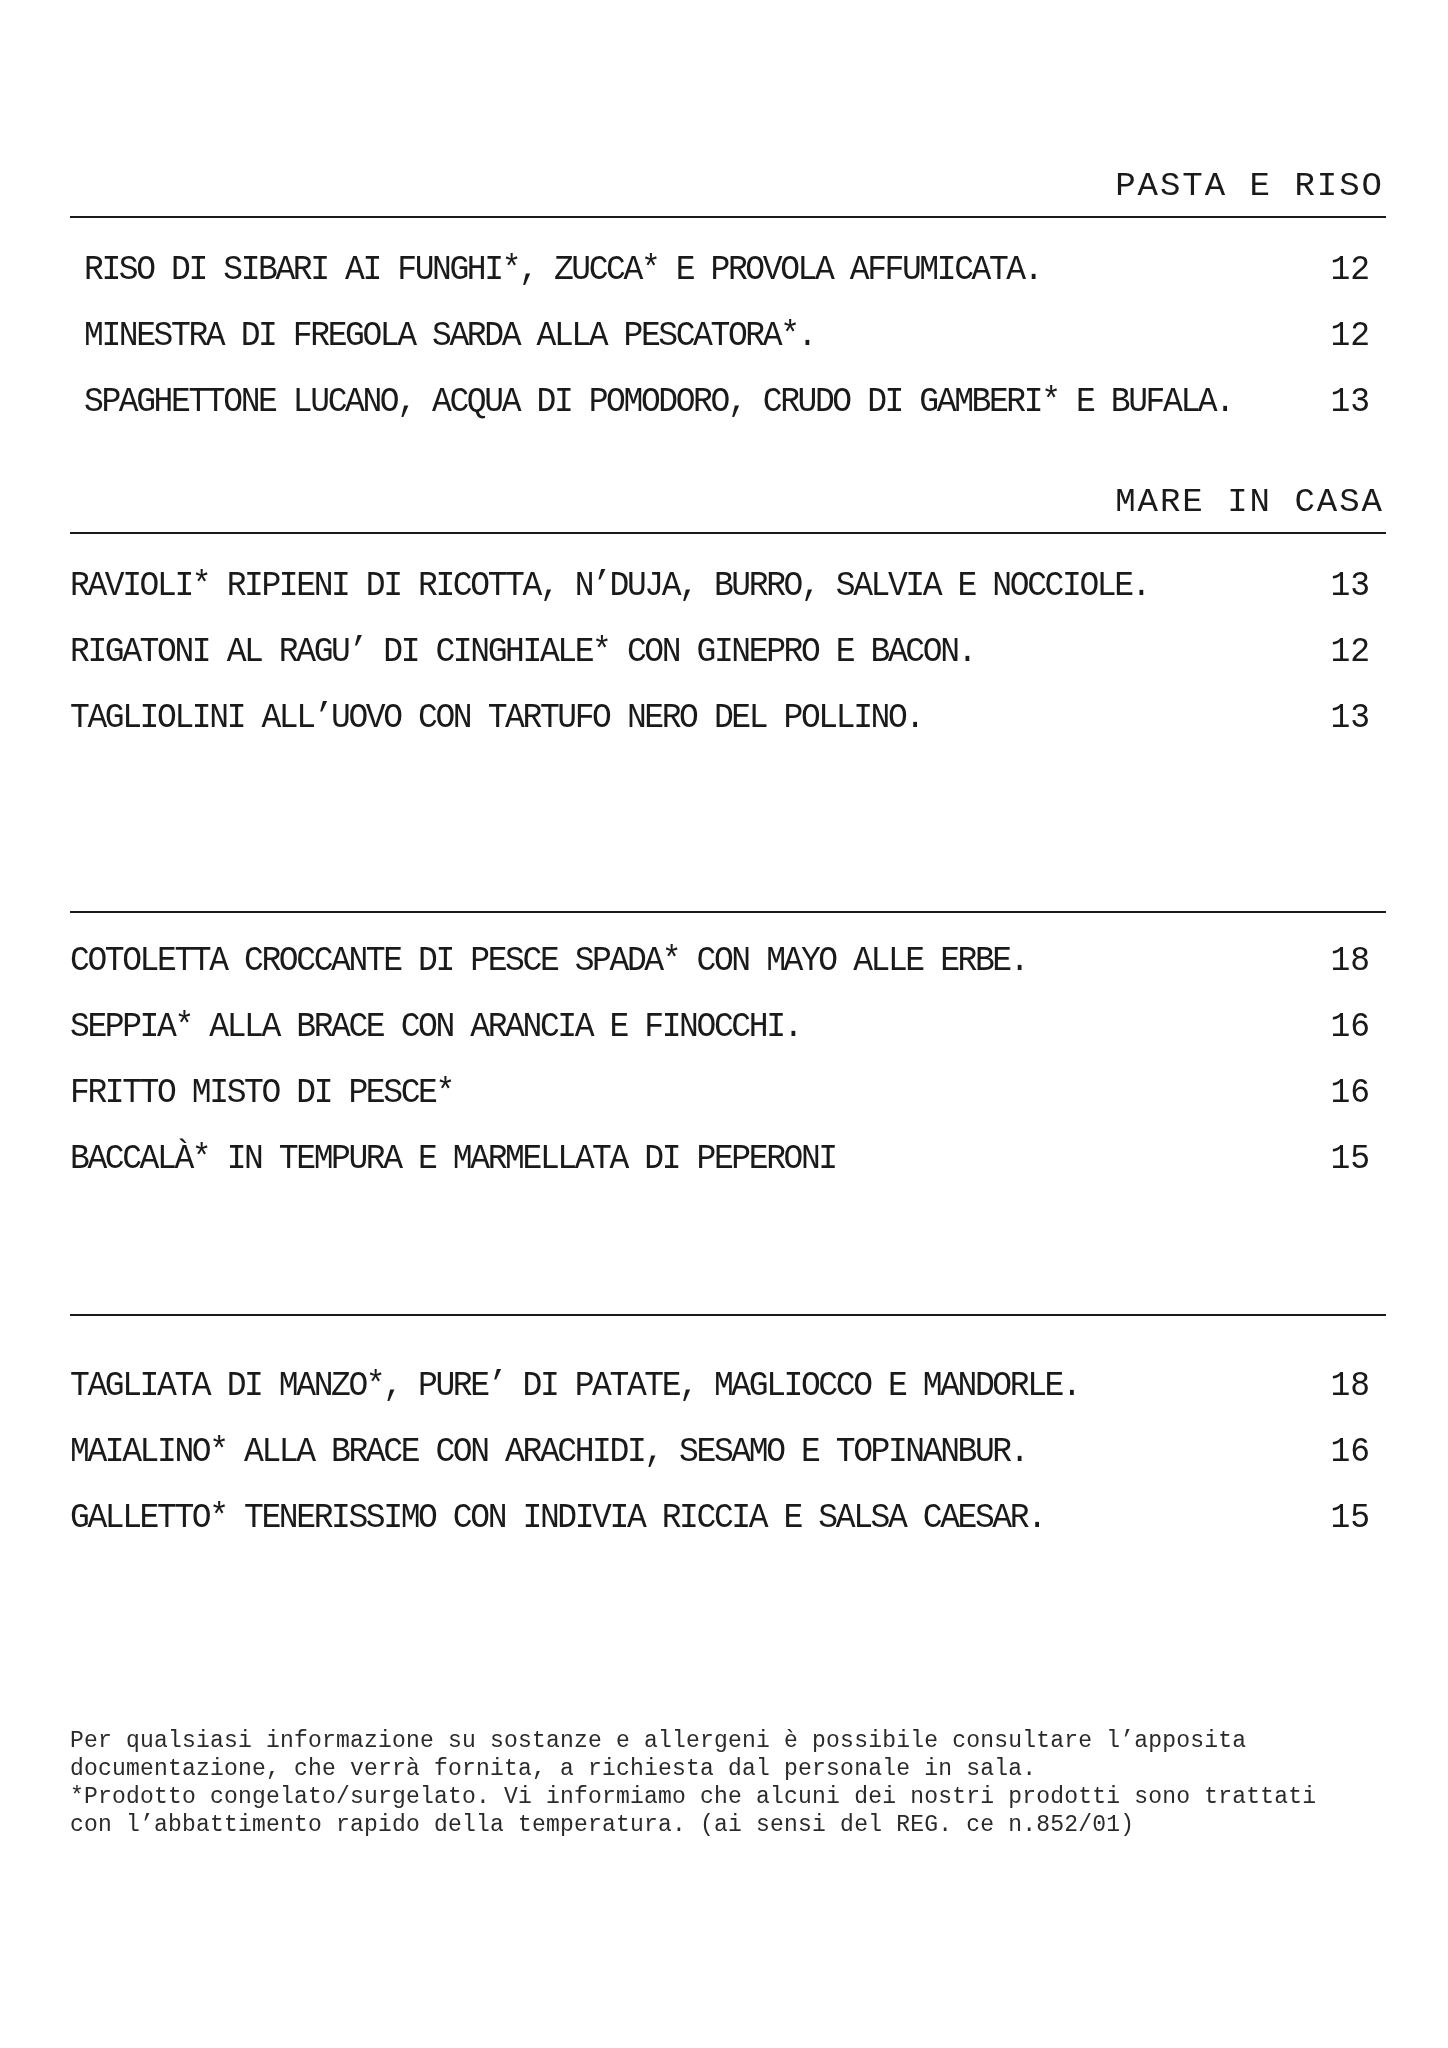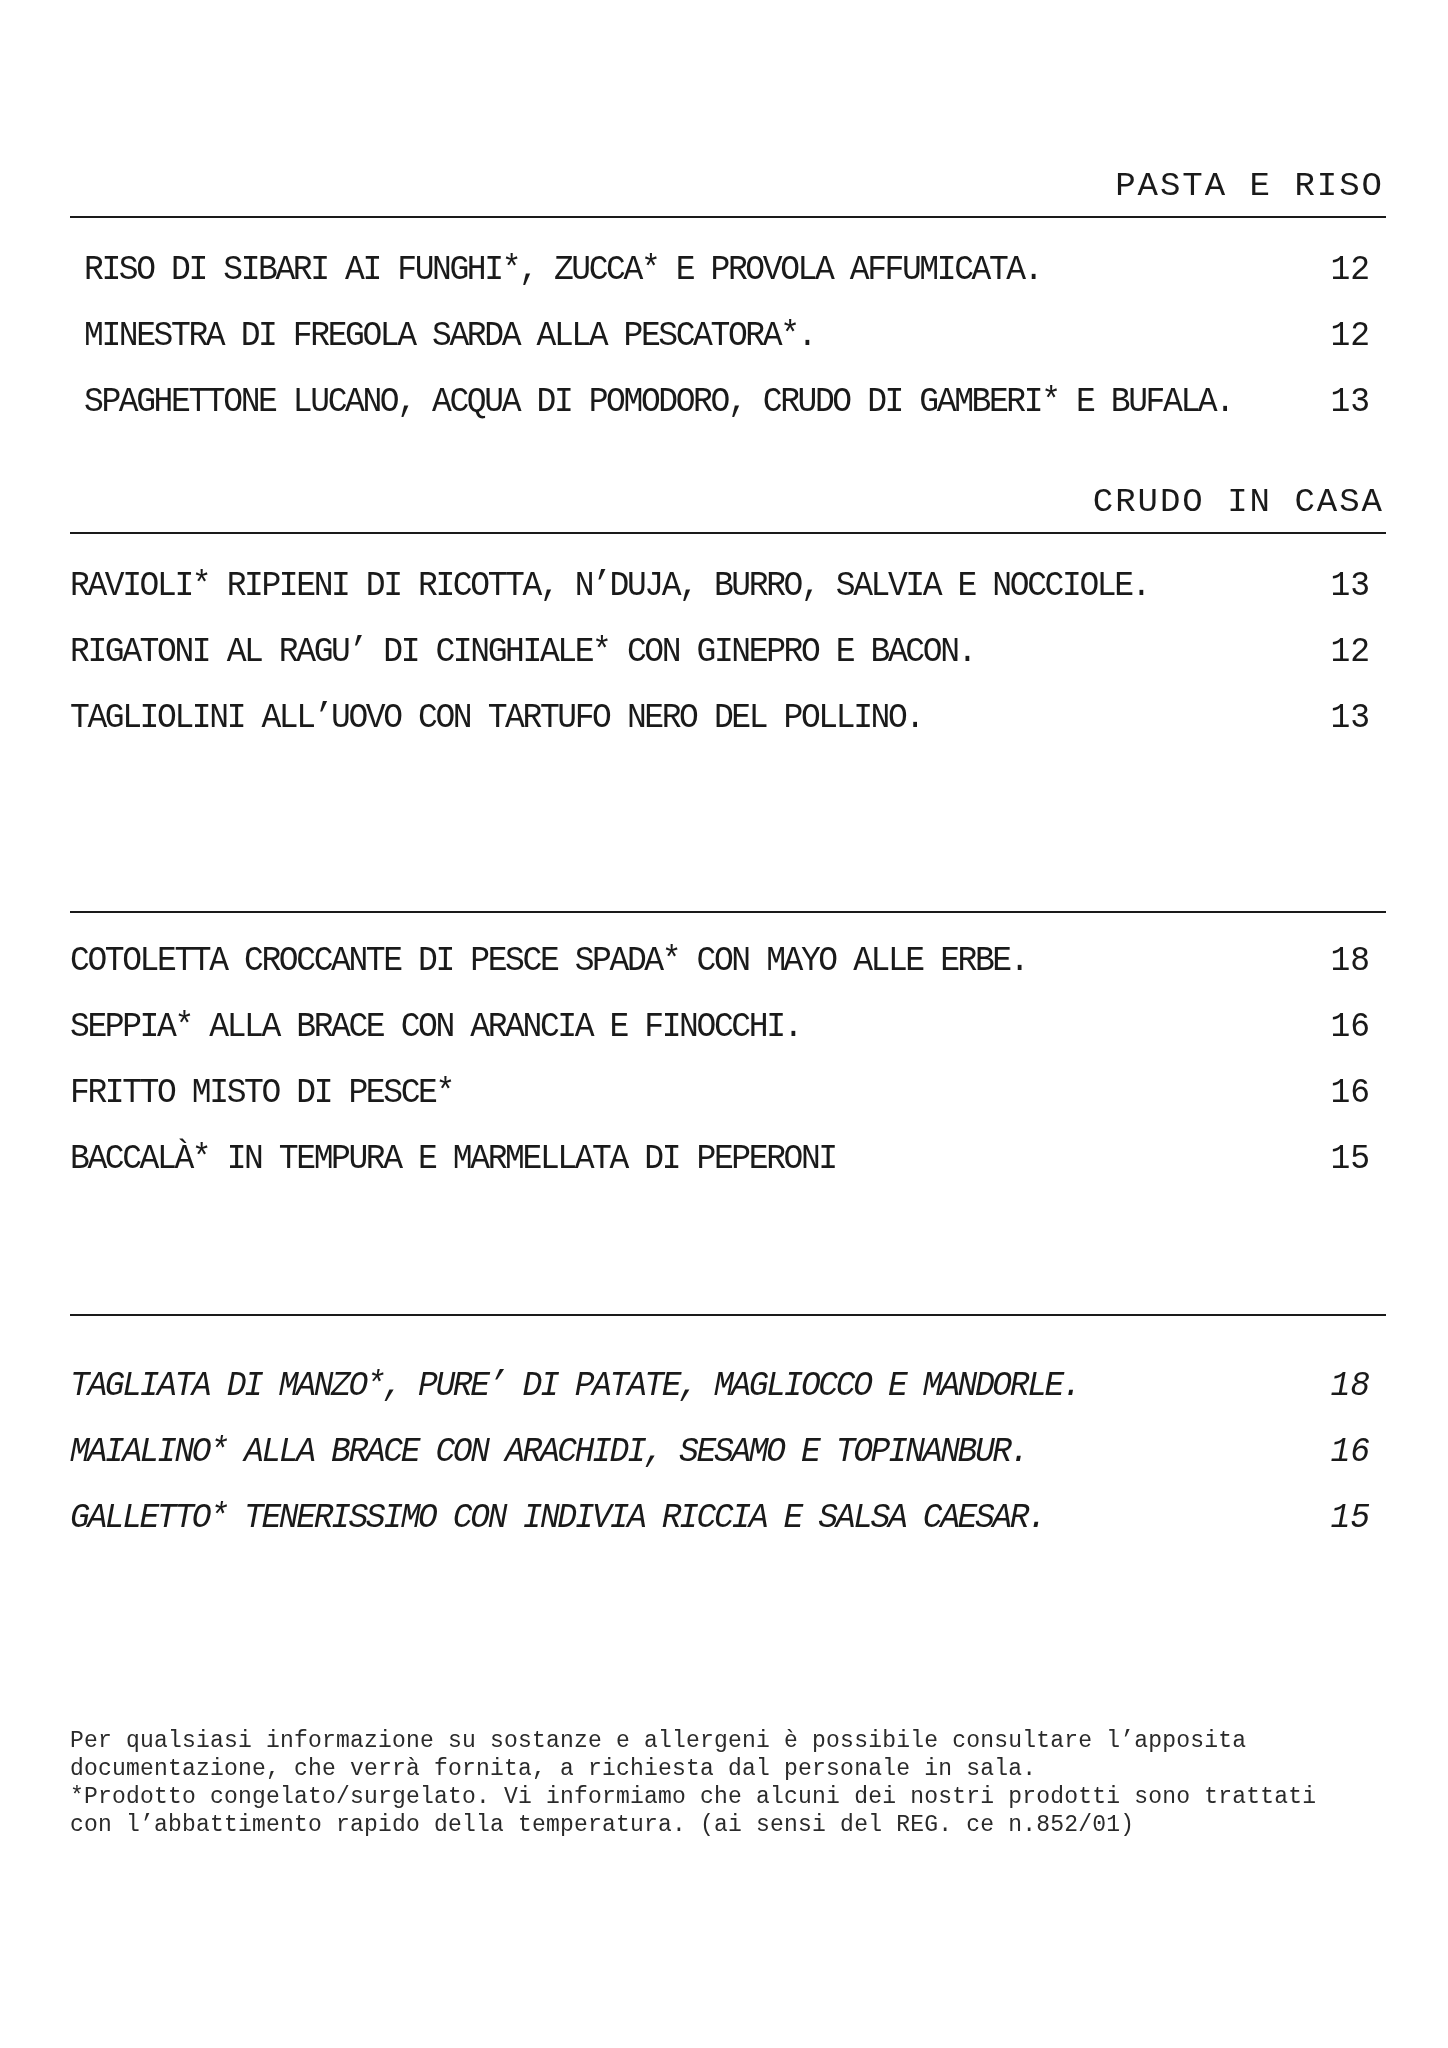--- a/index.html
+++ b/index.html
@@ -62,21 +62,21 @@
         <span class="price">12</span>
       </li>
       <li class="item">
         <span class="name">SPAGHETTONE LUCANO, ACQUA DI POMODORO, CRUDO DI GAMBERI* E BUFALA.</span>
         <span class="price">13</span>
       </li>
     </ul>
   </section>
 
   <section class="section" style="top:476px;">
-    <h2 class="section-title">CRUDO IN CASA</h2>
+    <h2 class="section-title">MARE IN CASA</h2>
     <div class="rule"></div>
     <ul class="items" style="margin-top:19px;">
       <li class="item">
         <span class="name">RAVIOLI* RIPIENI DI RICOTTA, N’DUJA, BURRO, SALVIA E NOCCIOLE.</span>
         <span class="price">13</span>
       </li>
       <li class="item">
         <span class="name">RIGATONI AL RAGU’ DI CINGHIALE* CON GINEPRO E BACON.</span>
         <span class="price">12</span>
       </li>
@@ -104,21 +104,21 @@
       </li>
       <li class="item">
         <span class="name">BACCALÀ* IN TEMPURA E MARMELLATA DI PEPERONI</span>
         <span class="price">15</span>
       </li>
     </ul>
   </section>
 
   <section class="section" style="top:1310px;">
     <div class="rule"></div>
-    <ul class="items" style="margin-top:37px;font-style:italic;">
+    <ul class="items" style="margin-top:37px;">
       <li class="item">
         <span class="name">TAGLIATA DI MANZO*, PURE’ DI PATATE, MAGLIOCCO E MANDORLE.</span>
         <span class="price">18</span>
       </li>
       <li class="item">
         <span class="name">MAIALINO* ALLA BRACE CON ARACHIDI, SESAMO E TOPINANBUR.</span>
         <span class="price">16</span>
       </li>
       <li class="item">
         <span class="name">GALLETTO* TENERISSIMO CON INDIVIA RICCIA E SALSA CAESAR.</span>

